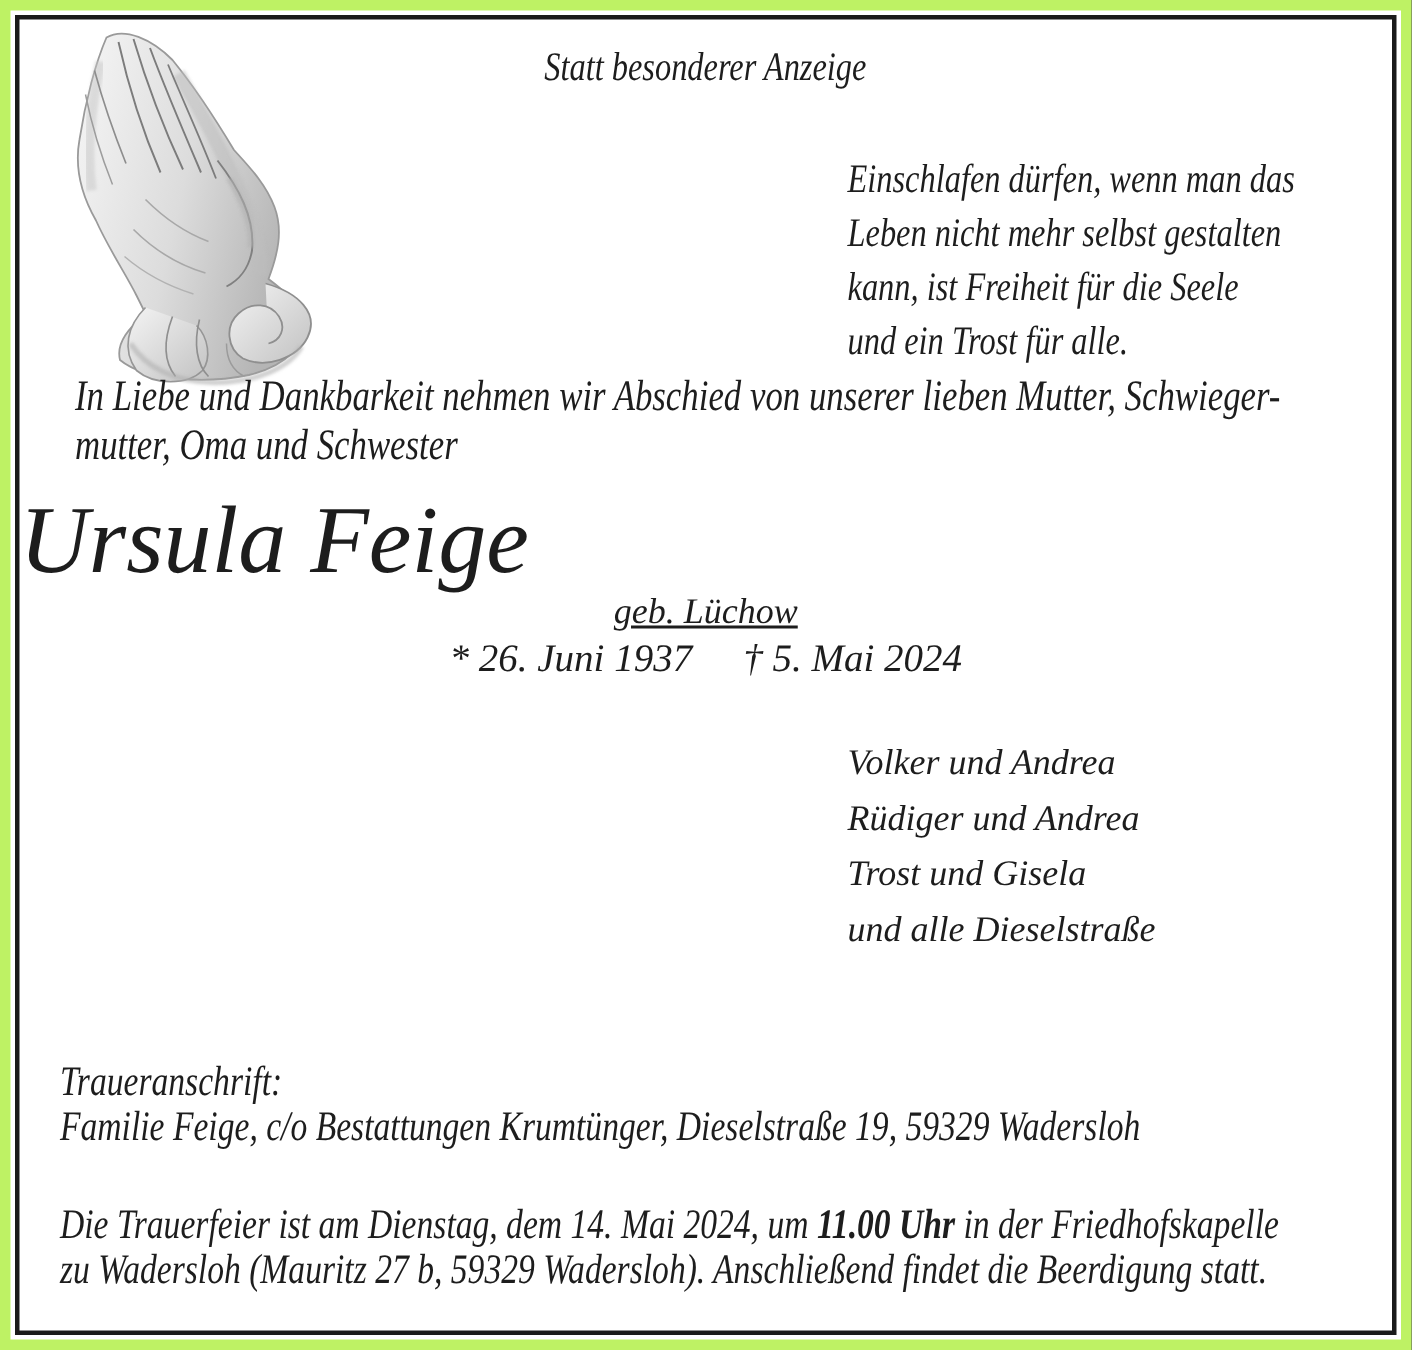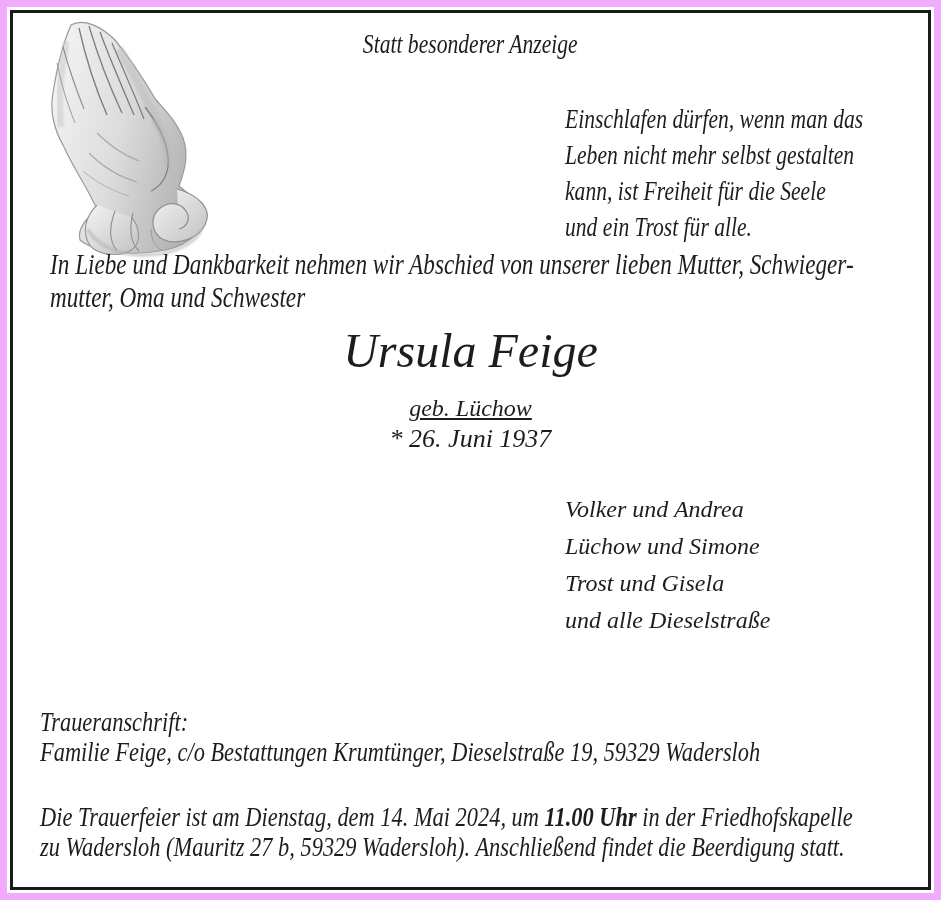--- a/index.html
+++ b/index.html
@@ -7,21 +7,21 @@
     padding: 0;
     width: 941px;
     height: 900px;
     background: #161616;
     overflow: hidden;
     font-family: "Liberation Serif", "DejaVu Serif", serif;
   }
   .sheet {
     position: absolute;
     inset: 0;
-    background: #f0abfc;
+    background: #bef264;
   }
   .frame-gap {
     position: absolute;
     inset: 7px;
     background: #ffffff;
   }
   .frame-inner {
     position: absolute;
     left: 10px; top: 10px; right: 10px; bottom: 10px;
     border: 3px solid #1a1a1a;
@@ -53,22 +53,22 @@
     font-size: 27px;
     line-height: 36px;
   }
   .intro-block {
     left: 37px; top: 235px;
     font-size: 29px;
     line-height: 33px;
   }
   .name-line {
     left: 0; right: 0; top: 311px;
-    text-align: center;
-    font-size: 48px;
+    text-align: left;
+    font-size: 64px;
     line-height: 1.12;
   }
   .maiden-line {
     left: 0; right: 0; top: 380px;
     text-align: center;
     font-size: 24px;
     line-height: 30px;
     text-decoration: underline;
   }
   .dates-line {
@@ -178,25 +178,26 @@
       <div>In Liebe und Dankbarkeit nehmen wir Abschied von unserer lieben Mutter, Schwieger-</div>
       <div>mutter, Oma und Schwester</div>
     </div>
 
     <div class="abs txt name-line">Ursula Feige</div>
 
     <div class="abs txt maiden-line">geb. Lüchow</div>
 
     <div class="abs txt dates-line">
       <span>* 26. Juni 1937</span>
+      <span>† 5. Mai 2024</span>
     </div>
 
     <div class="abs txt mourners-block">
       <div>Volker und Andrea</div>
-      <div>Lüchow und Simone</div>
+      <div>Rüdiger und Andrea</div>
       <div>Trost und Gisela</div>
       <div>und alle Dieselstraße</div>
     </div>
 
     <div class="abs txt address-block condensed">
       <div>Traueranschrift:</div>
       <div>Familie Feige, c/o Bestattungen Krumtünger, Dieselstraße 19, 59329 Wadersloh</div>
     </div>
 
     <div class="abs txt funeral-block condensed">

